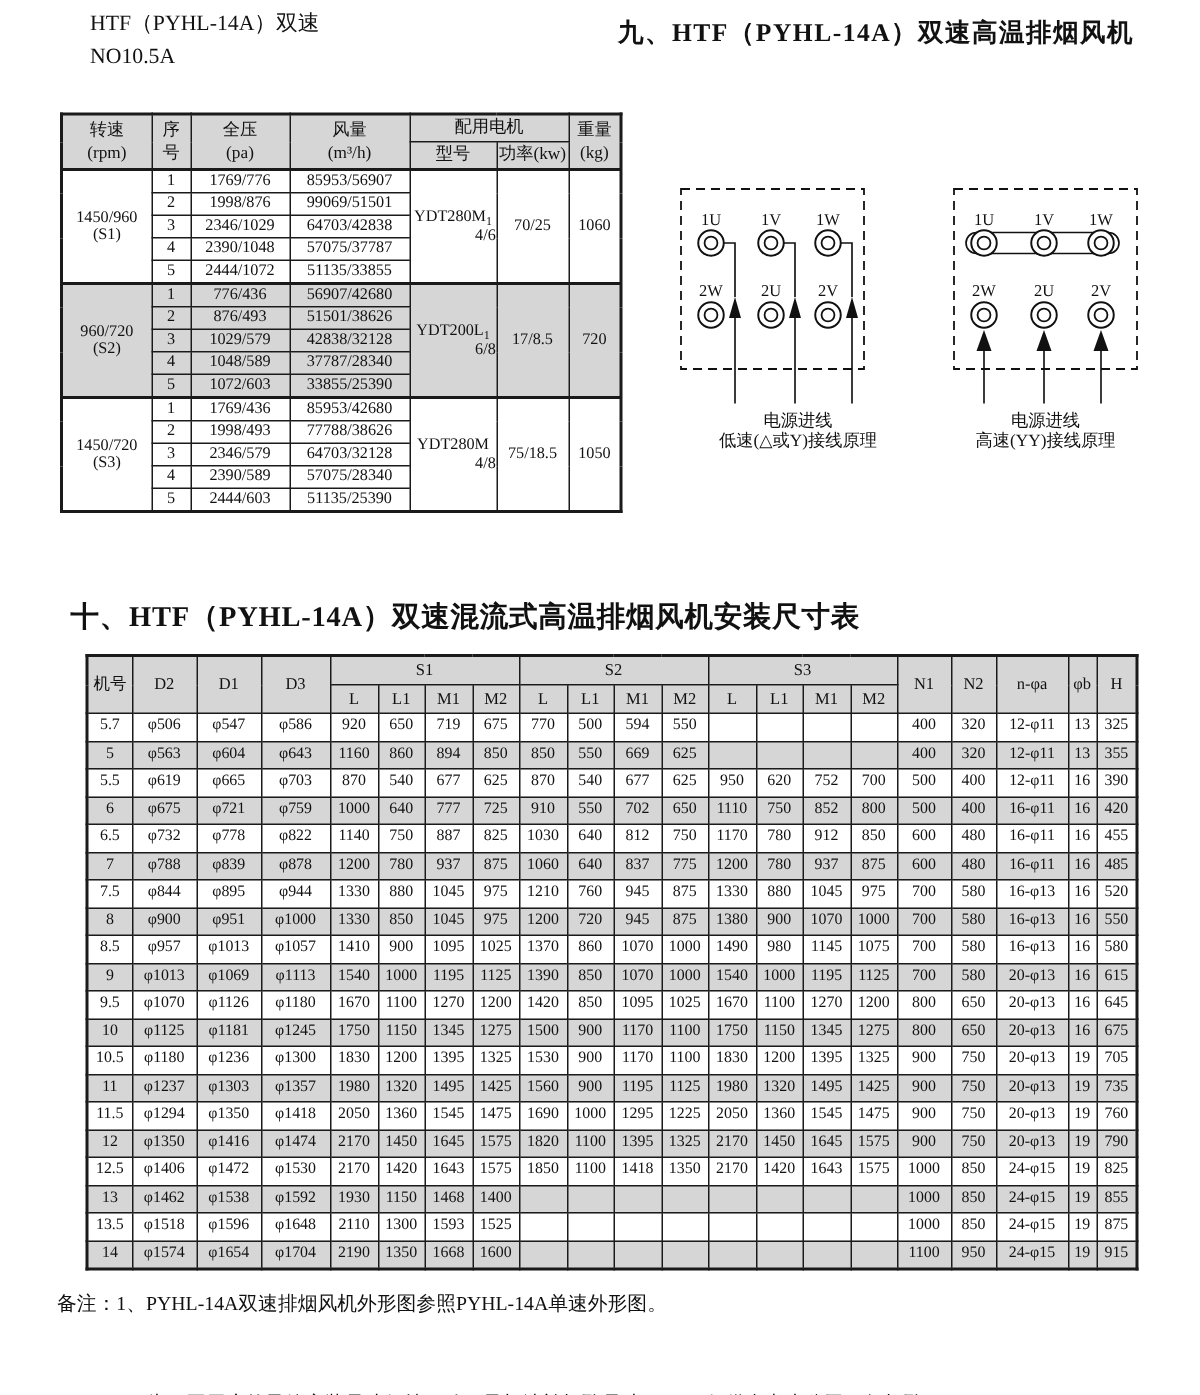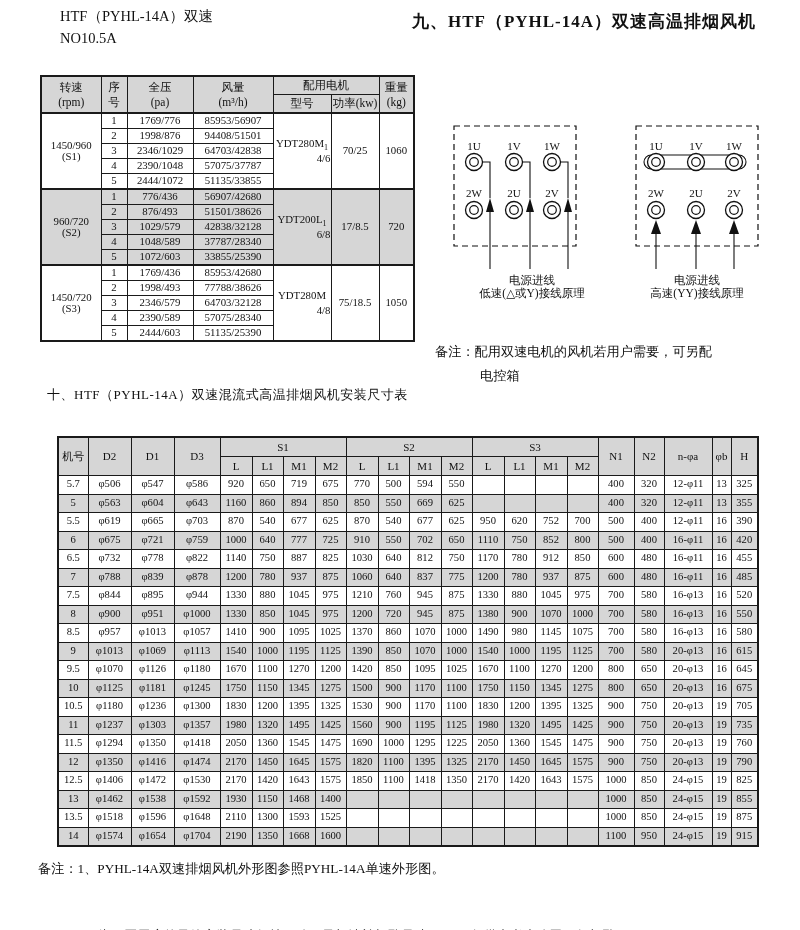--- a/index.html
+++ b/index.html
@@ -31,21 +31,21 @@
   .model-cell sub{font-size:8px;}
   
   .wiring{position:absolute;left:444px;top:114px;}
   .wiring text{font-family:"Liberation Serif","DejaVu Serif",serif;fill:#111;}
   .term-label{font-size:11px;}
   .caption{font-size:11.5px;text-anchor:middle;}
   
   .wiring-note{position:absolute;left:435px;top:340px;font-size:13.2px;line-height:1.8;}
   .wiring-note .indent{padding-left:45px;}
   
-  .sec10{position:absolute;left:47px;top:386px;font-weight:normal;font-size:13px;letter-spacing:0.5px;}
+  .sec10{position:absolute;left:47px;top:398px;font-weight:bold;font-size:19px;letter-spacing:0.5px;}
   
   .dim-table{position:absolute;left:57px;top:436px;width:700px;table-layout:fixed;border:2px solid var(--line);}
   .dim-table th,.dim-table td{border:1px solid var(--line);text-align:center;padding:0;}
   .dim-table thead th{background:var(--header-bg);font-weight:normal;font-size:11px;height:18px;line-height:1.1;}
   .dim-table tbody td{font-size:10.6px;height:17.5px;line-height:1;}
   .dim-table tbody tr:nth-child(even){background:var(--alt-bg);}
   
   .bottom-notes{position:absolute;left:38px;top:855px;font-size:13.2px;line-height:2.05;}
   .bottom-notes .indent{padding-left:40px;margin-top:40px;}
 </style>
@@ -100,21 +100,21 @@
         <td>1</td>
         <td>1769/776</td>
         <td>85953/56907</td>
         <td rowspan="5" class="model-cell"><span>YDT280M</span><sub>1</sub><span class="poles">4/6</span></td>
         <td rowspan="5">70/25</td>
         <td rowspan="5">1060</td>
       </tr>
       <tr>
           <td>2</td>
           <td>1998/876</td>
-          <td>94408/51501</td>
+          <td>99069/51501</td>
         </tr>
       <tr>
           <td>3</td>
           <td>2346/1029</td>
           <td>64703/42838</td>
         </tr>
       <tr>
           <td>4</td>
           <td>2390/1048</td>
           <td>57075/37787</td>
@@ -289,24 +289,20 @@
         </g>
       <g>
           <polygon points="290,106 285,120 295,120" fill="#111"></polygon>
           <line x1="290" y1="120" x2="290" y2="155" stroke="#111" stroke-width="1.1"></line>
         </g>
       <text class="caption" x="253" y="170">电源进线</text>
       <text class="caption" x="253" y="183">高速(YY)接线原理</text>
     </g>
   </svg>
 
-  <div class="wiring-note">
-    <div>备注：配用双速电机的风机若用户需要，可另配</div>
-    <div class="indent">电控箱</div>
-  </div>
 
   <div class="sec10">十、HTF（PYHL-14A）双速混流式高温排烟风机安装尺寸表</div>
 
   <table class="dim-table">
     <colgroup>
       <col style="width:30px">
         <col style="width:43px">
         <col style="width:43px">
         <col style="width:46px">
       <col style="width:32px">

